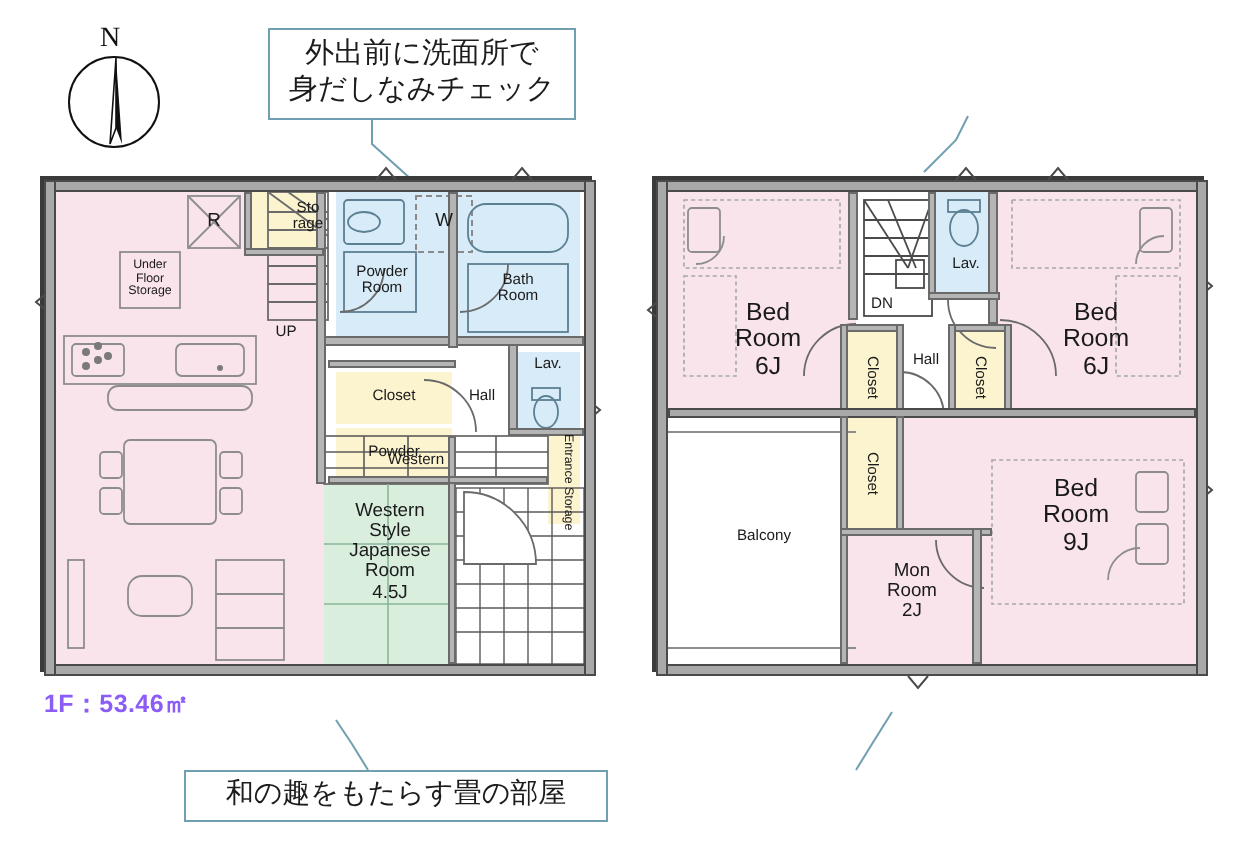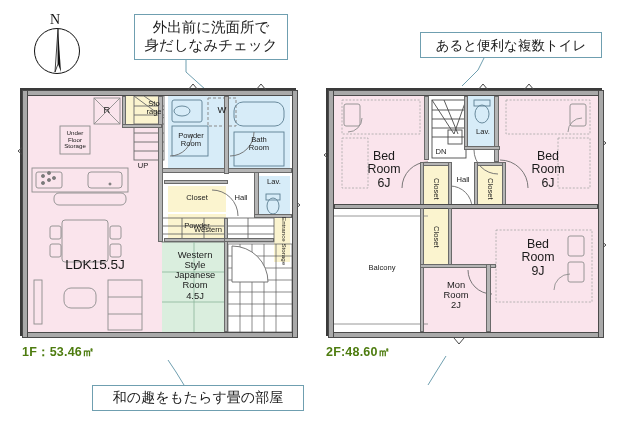--- a/index.html
+++ b/index.html
@@ -54,21 +54,21 @@
     background: #ffffff;
     border: 2px solid #3a3a3a;
     box-sizing: border-box;
   }
   .plan-1f { left: 20px; top: 88px; width: 276px; height: 248px; }
   .plan-2f { left: 326px; top: 88px; width: 276px; height: 248px; }
 
   .area-label {
     position: absolute;
     font-size: 12.5px; font-weight: bold; letter-spacing: .2px;
-    color: #4d7c0f; white-space: nowrap;
+    color: #8b5cf6; white-space: nowrap;
   }
   .area-1f { left: 22px; top: 344px; }
   .area-2f { left: 326px; top: 344px; }
 
   
   .room { position: absolute; box-sizing: border-box; }
   .fill-pink   { background: #fae4ec; }
   .fill-green  { background: #daeede; }
   .fill-blue   { background: #d7ecf8; }
   .fill-yellow { background: #fbf4cf; }
@@ -118,23 +118,20 @@
     <div class="circle"></div>
     <svg class="ov" width="60" height="62">
       <polygon points="30,15 33,58 30,50" fill="#111"></polygon>
       <polygon points="30,15 27,58 30,50" fill="#fff" stroke="#111" stroke-width="0.8"></polygon>
     </svg>
   </div>
 
   <div class="callout callout-tl">
     <span class="ct">外出前に洗面所で
 身だしなみチェック</span>
-  </div>
-  <div class="callout callout-tr">
-    <span class="ct">あると便利な複数トイレ</span>
   </div>
   <div class="callout callout-bl">
     <span class="ct">和の趣をもたらす畳の部屋</span>
   </div>
 
   <svg class="leader" style="left:0;top:0;width:620px;height:423px">
     <polyline points="186,60 186,72 206,90" fill="none" stroke="#6f9fb0" stroke-width="1"></polyline>
     <polyline points="484,58 478,70 462,86" fill="none" stroke="#6f9fb0" stroke-width="1"></polyline>
     <polyline points="184,385 176,372 168,360" fill="none" stroke="#6f9fb0" stroke-width="1"></polyline>
     <polyline points="428,385 436,372 446,356" fill="none" stroke="#6f9fb0" stroke-width="1"></polyline>
@@ -276,21 +273,20 @@
     <div class="thinwall" style="left:202px;top:6px;  width:5px;  height:78px;"></div>
     <div class="thinwall" style="left:232px;top:82px; width:5px;  height:46px;"></div>
     <div class="thinwall" style="left:232px;top:124px;width:38px; height:4px;"></div>
     <div class="thinwall" style="left:142px;top:90px; width:64px; height:4px;"></div>
     <div class="thinwall" style="left:142px;top:148px;width:64px; height:4px;"></div>
     <div class="thinwall" style="left:202px;top:128px;width:4px;  height:114px;"></div>
     <div class="thinwall" style="left:202px;top:148px;width:50px; height:4px;"></div>
     <div class="thinwall" style="left:100px;top:6px;  width:4px;  height:30px;"></div>
     <div class="thinwall" style="left:100px;top:34px; width:40px; height:4px;"></div>
 
-    <div class="rlabel rl-xl" style="left:28px; top:168px; width:90px;">LDK15.5J</div>
     <div class="rlabel rl-xs" style="left:38px; top:40px;  width:30px;">Under
 Floor
 Storage</div>
     <div class="rlabel rl-md" style="left:78px; top:15px;  width:14px;">R</div>
     <div class="rlabel rl-sm" style="left:104px;top:10px;  width:56px;">Sto
 rage</div>
     <div class="rlabel rl-sm" style="left:148px;top:42px;  width:42px;">Powder
 Room</div>
     <div class="rlabel rl-md" style="left:192px;top:15px;  width:16px;">W</div>
     <div class="rlabel rl-sm" style="left:216px;top:46px;  width:42px;">Bath
@@ -430,15 +426,14 @@
     <div class="rlabel rl-sm" style="left:122px;top:86px;  width:26px;">Hall</div>
     <div class="rlabel rl-sm vert" style="left:104px;top:82px; height:34px;">Closet</div>
     <div class="rlabel rl-sm vert" style="left:158px;top:82px; height:34px;">Closet</div>
     <div class="rlabel rl-sm vert" style="left:104px;top:130px;height:34px;">Closet</div>
     <div class="rlabel rl-sm" style="left:24px; top:174px; width:60px;">Balcony</div>
     <div class="rlabel rl-md" style="left:100px;top:190px; width:56px;">Mon
 Room
 2J</div>
   </div>
 
-  <div class="area-label area-2f">2F:48.60㎡</div>
 
 </div>
 
 </body></html>

